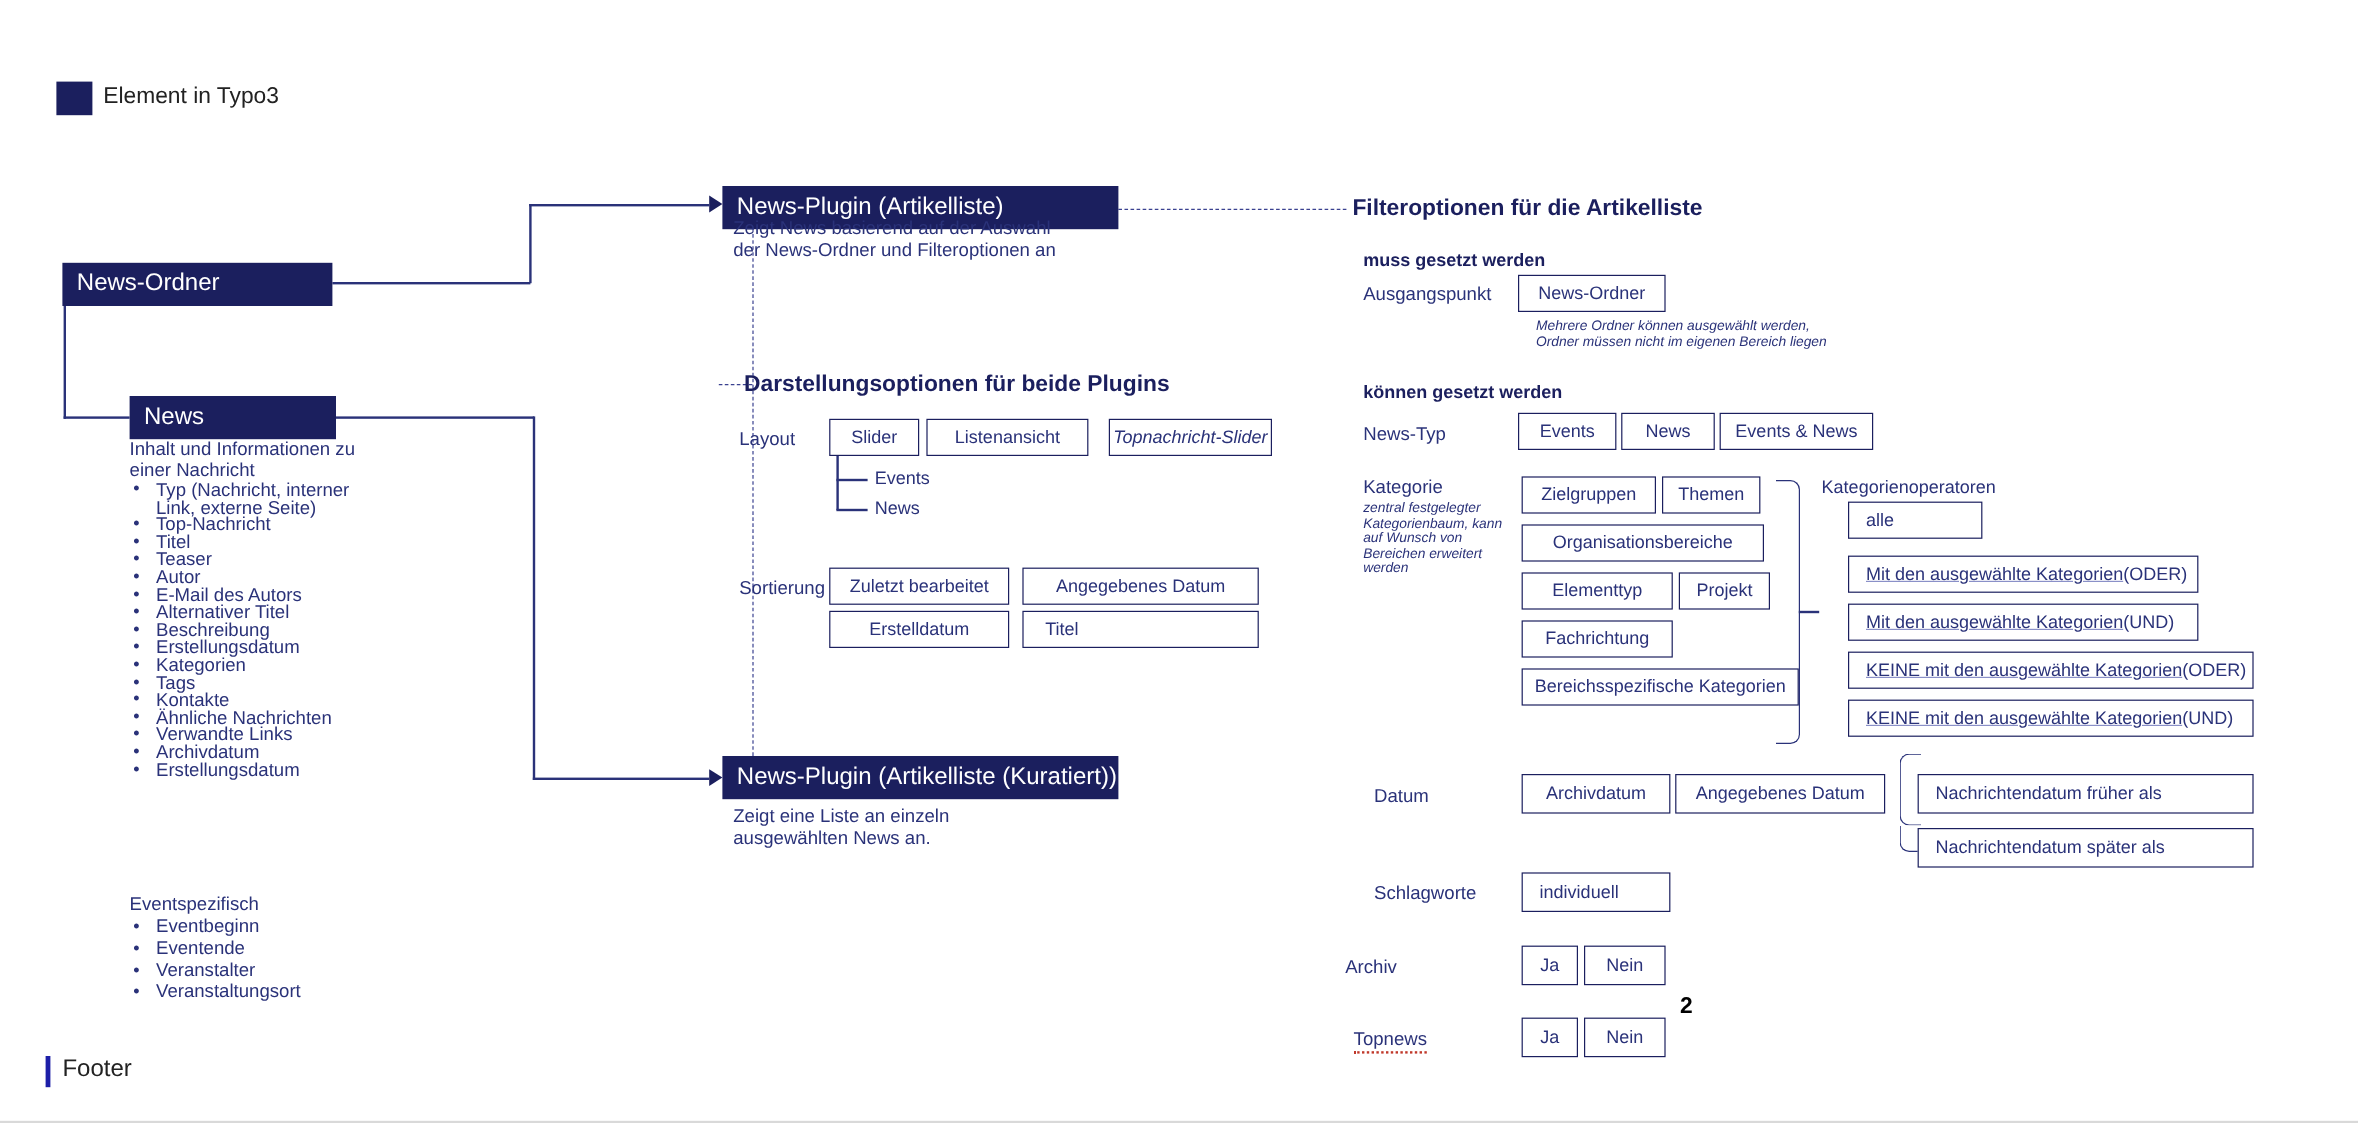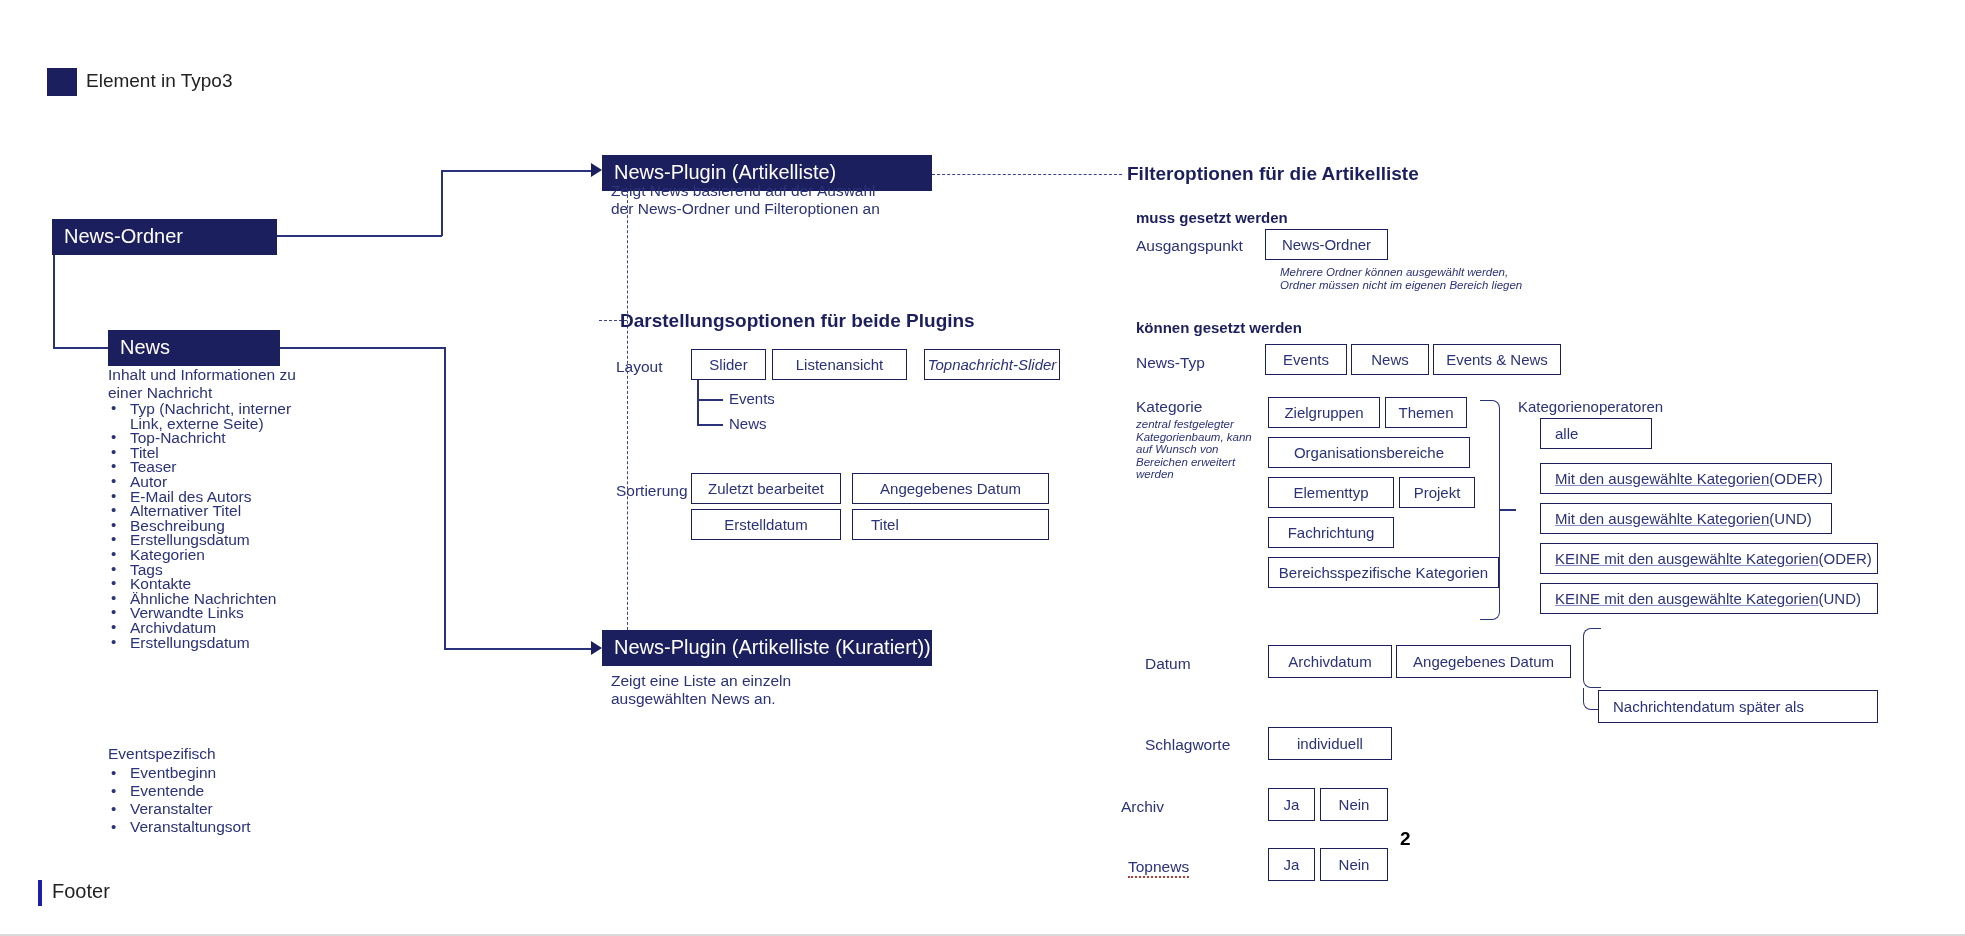--- a/index.html
+++ b/index.html
@@ -310,24 +310,25 @@
       <span> (UND)</span>
   </div>
 
   <div class="abs row-label" style="left:1145px; top:655px;">Datum</div>
   <div class="abs obox" style="left:1268px; top:645px; width:124px; height:33px;">Archivdatum</div>
   <div class="abs obox" style="left:1396px; top:645px; width:175px; height:33px;">Angegebenes Datum</div>
 
   <div class="abs brace2" style="left:1583px; top:628px; width:18px; height:60px; border-radius:8px 0 0 8px;"></div>
   <div class="abs brace2" style="left:1583px; top:688px; width:18px; height:22px; border-radius:0 0 0 8px; border-top:none;"></div>
 
+  <div class="abs obox left" style="left:1598px; top:645px; width:280px; height:33px; padding-left:14px;">Nachrichtendatum früher als</div>
   <div class="abs obox left" style="left:1598px; top:690px; width:280px; height:33px; padding-left:14px;">Nachrichtendatum später als</div>
 
   <div class="abs row-label" style="left:1145px; top:736px;">Schlagworte</div>
-  <div class="abs obox left" style="left:1268px; top:727px; width:124px; height:33px; padding-left:28px;text-align:center;">individuell</div>
+  <div class="abs obox left" style="left:1268px; top:727px; width:124px; height:33px; padding-left:14px;text-align:center;">individuell</div>
 
   <div class="abs row-label" style="left:1121px; top:798px;">Archiv</div>
   <div class="abs obox" style="left:1268px; top:788px; width:47px; height:33px;">Ja</div>
   <div class="abs obox" style="left:1320px; top:788px; width:68px; height:33px;">Nein</div>
 
   <div class="abs row-label squig" style="left:1128px; top:858px;">Topnews</div>
   <div class="abs obox" style="left:1268px; top:848px; width:47px; height:33px;">Ja</div>
   <div class="abs obox" style="left:1320px; top:848px; width:68px; height:33px;">Nein</div>
 
   <div class="abs footer-bar"></div>

